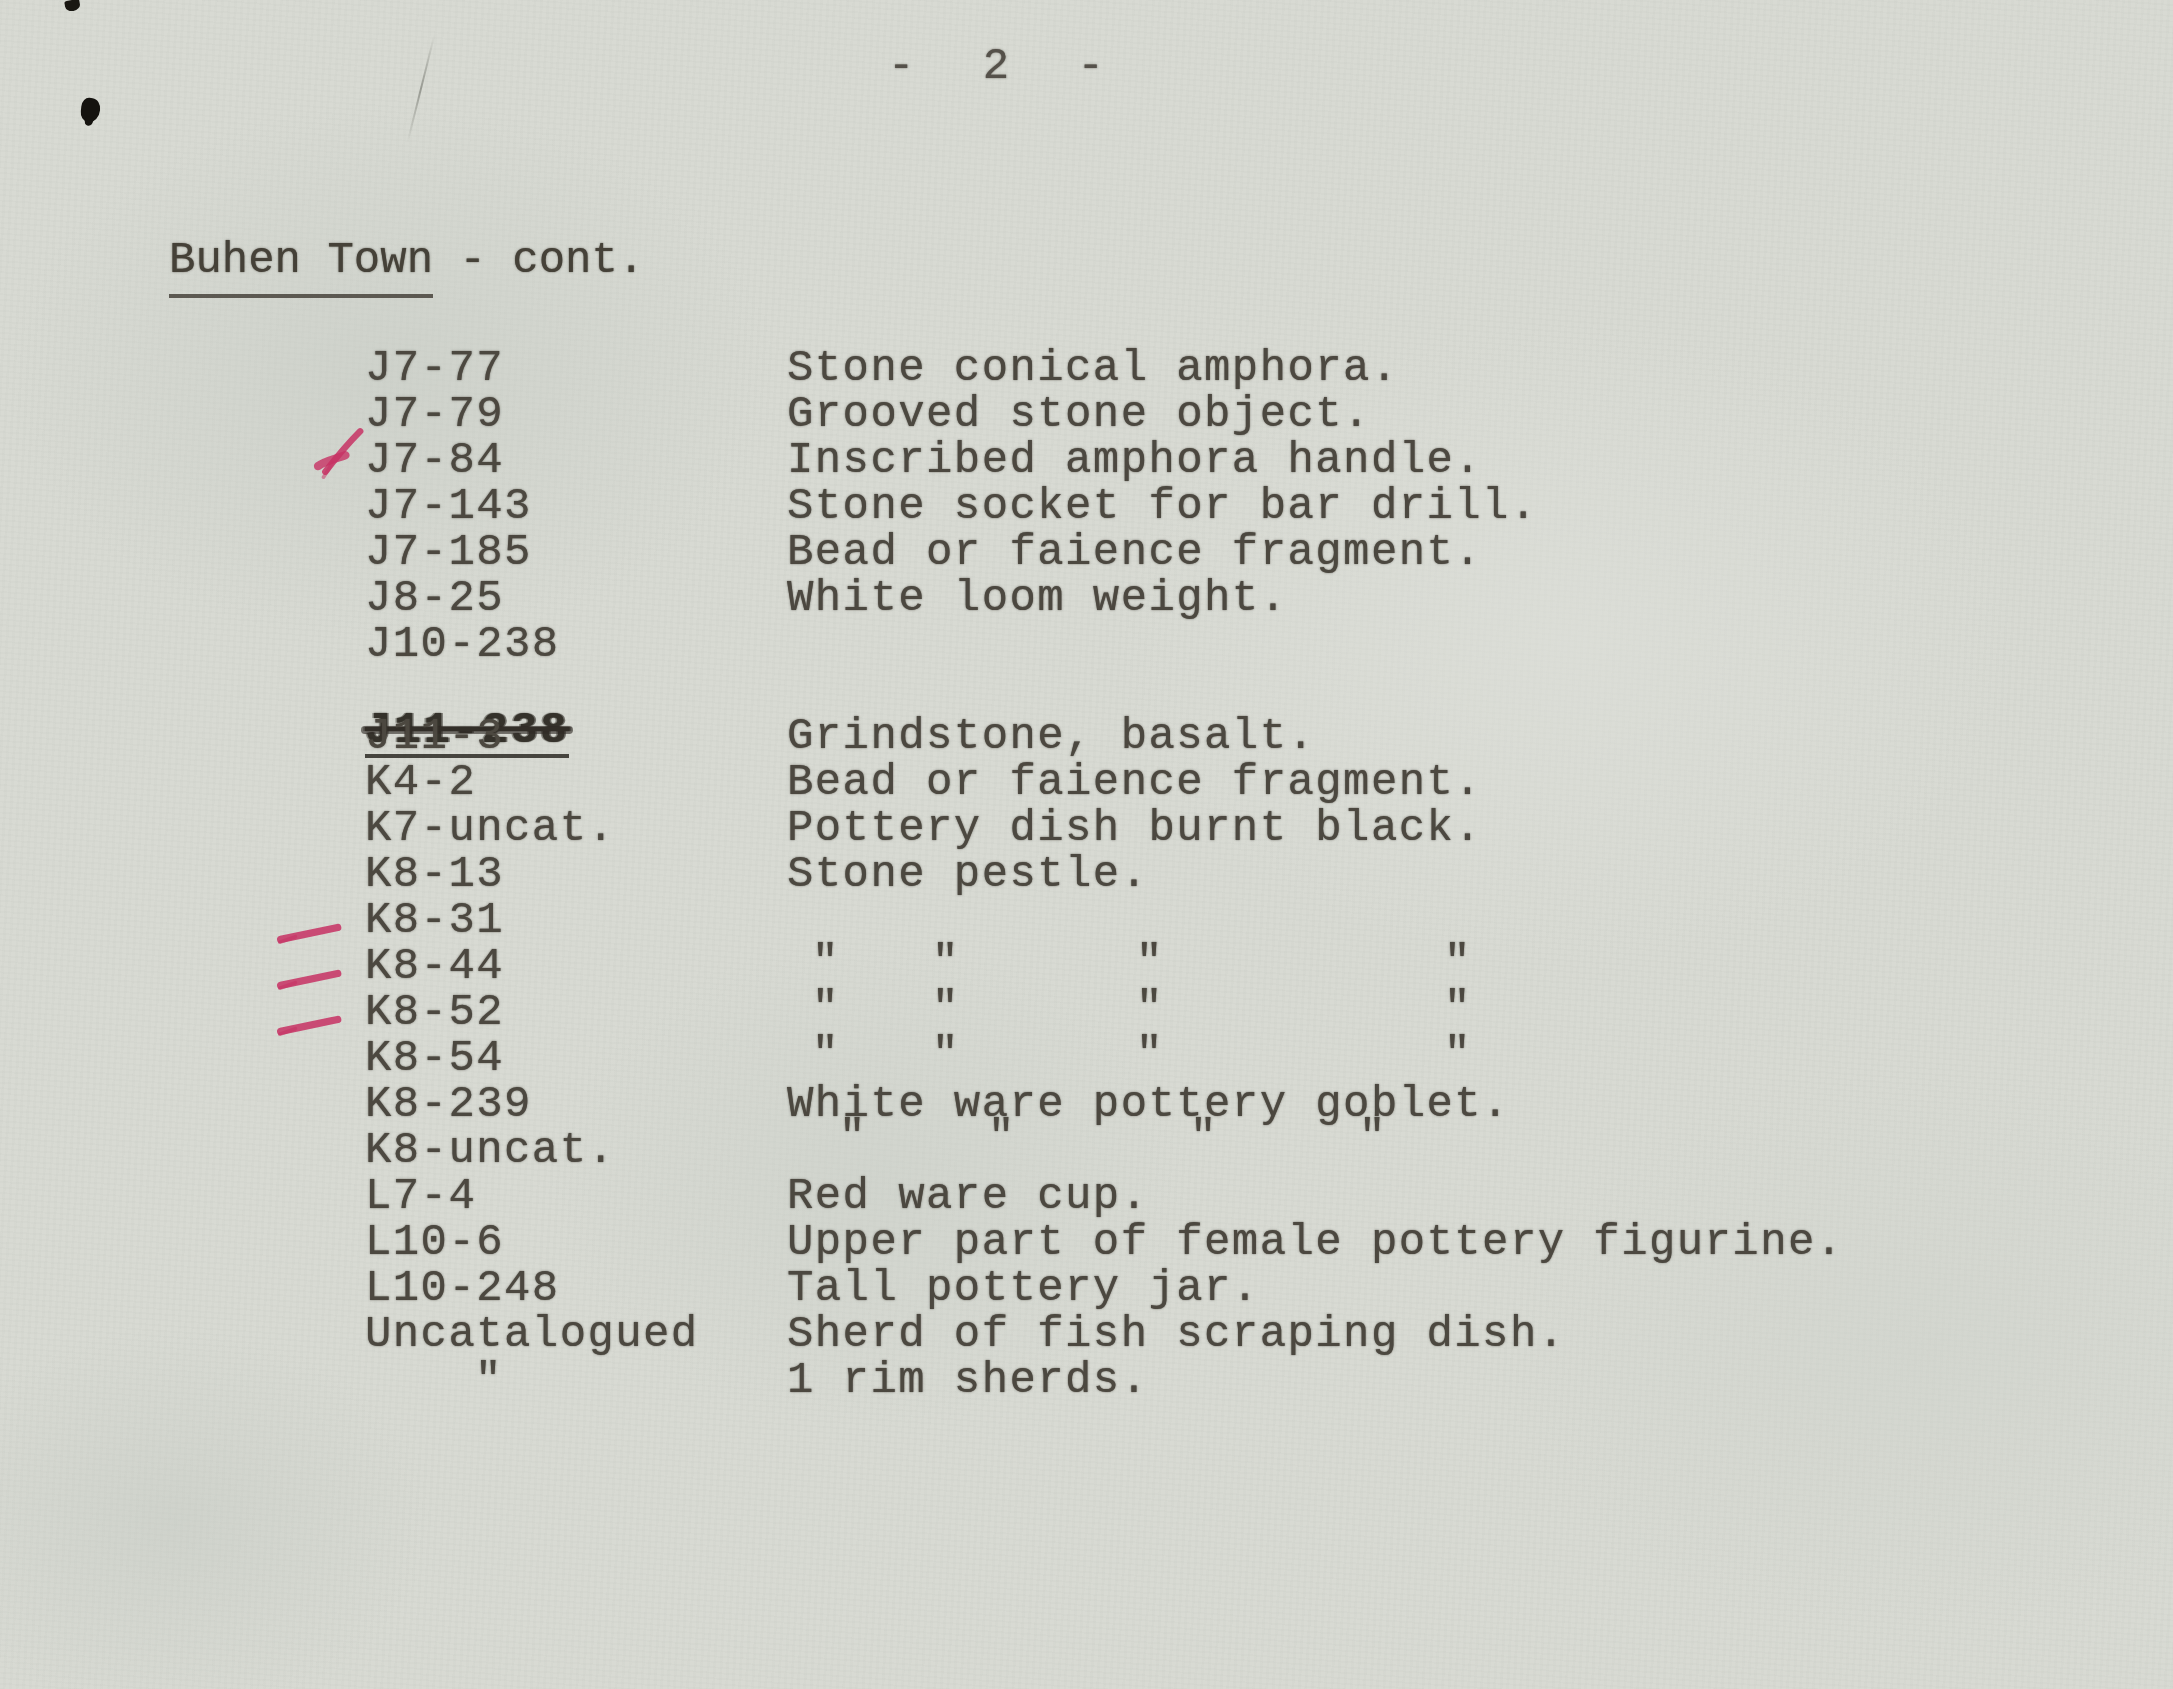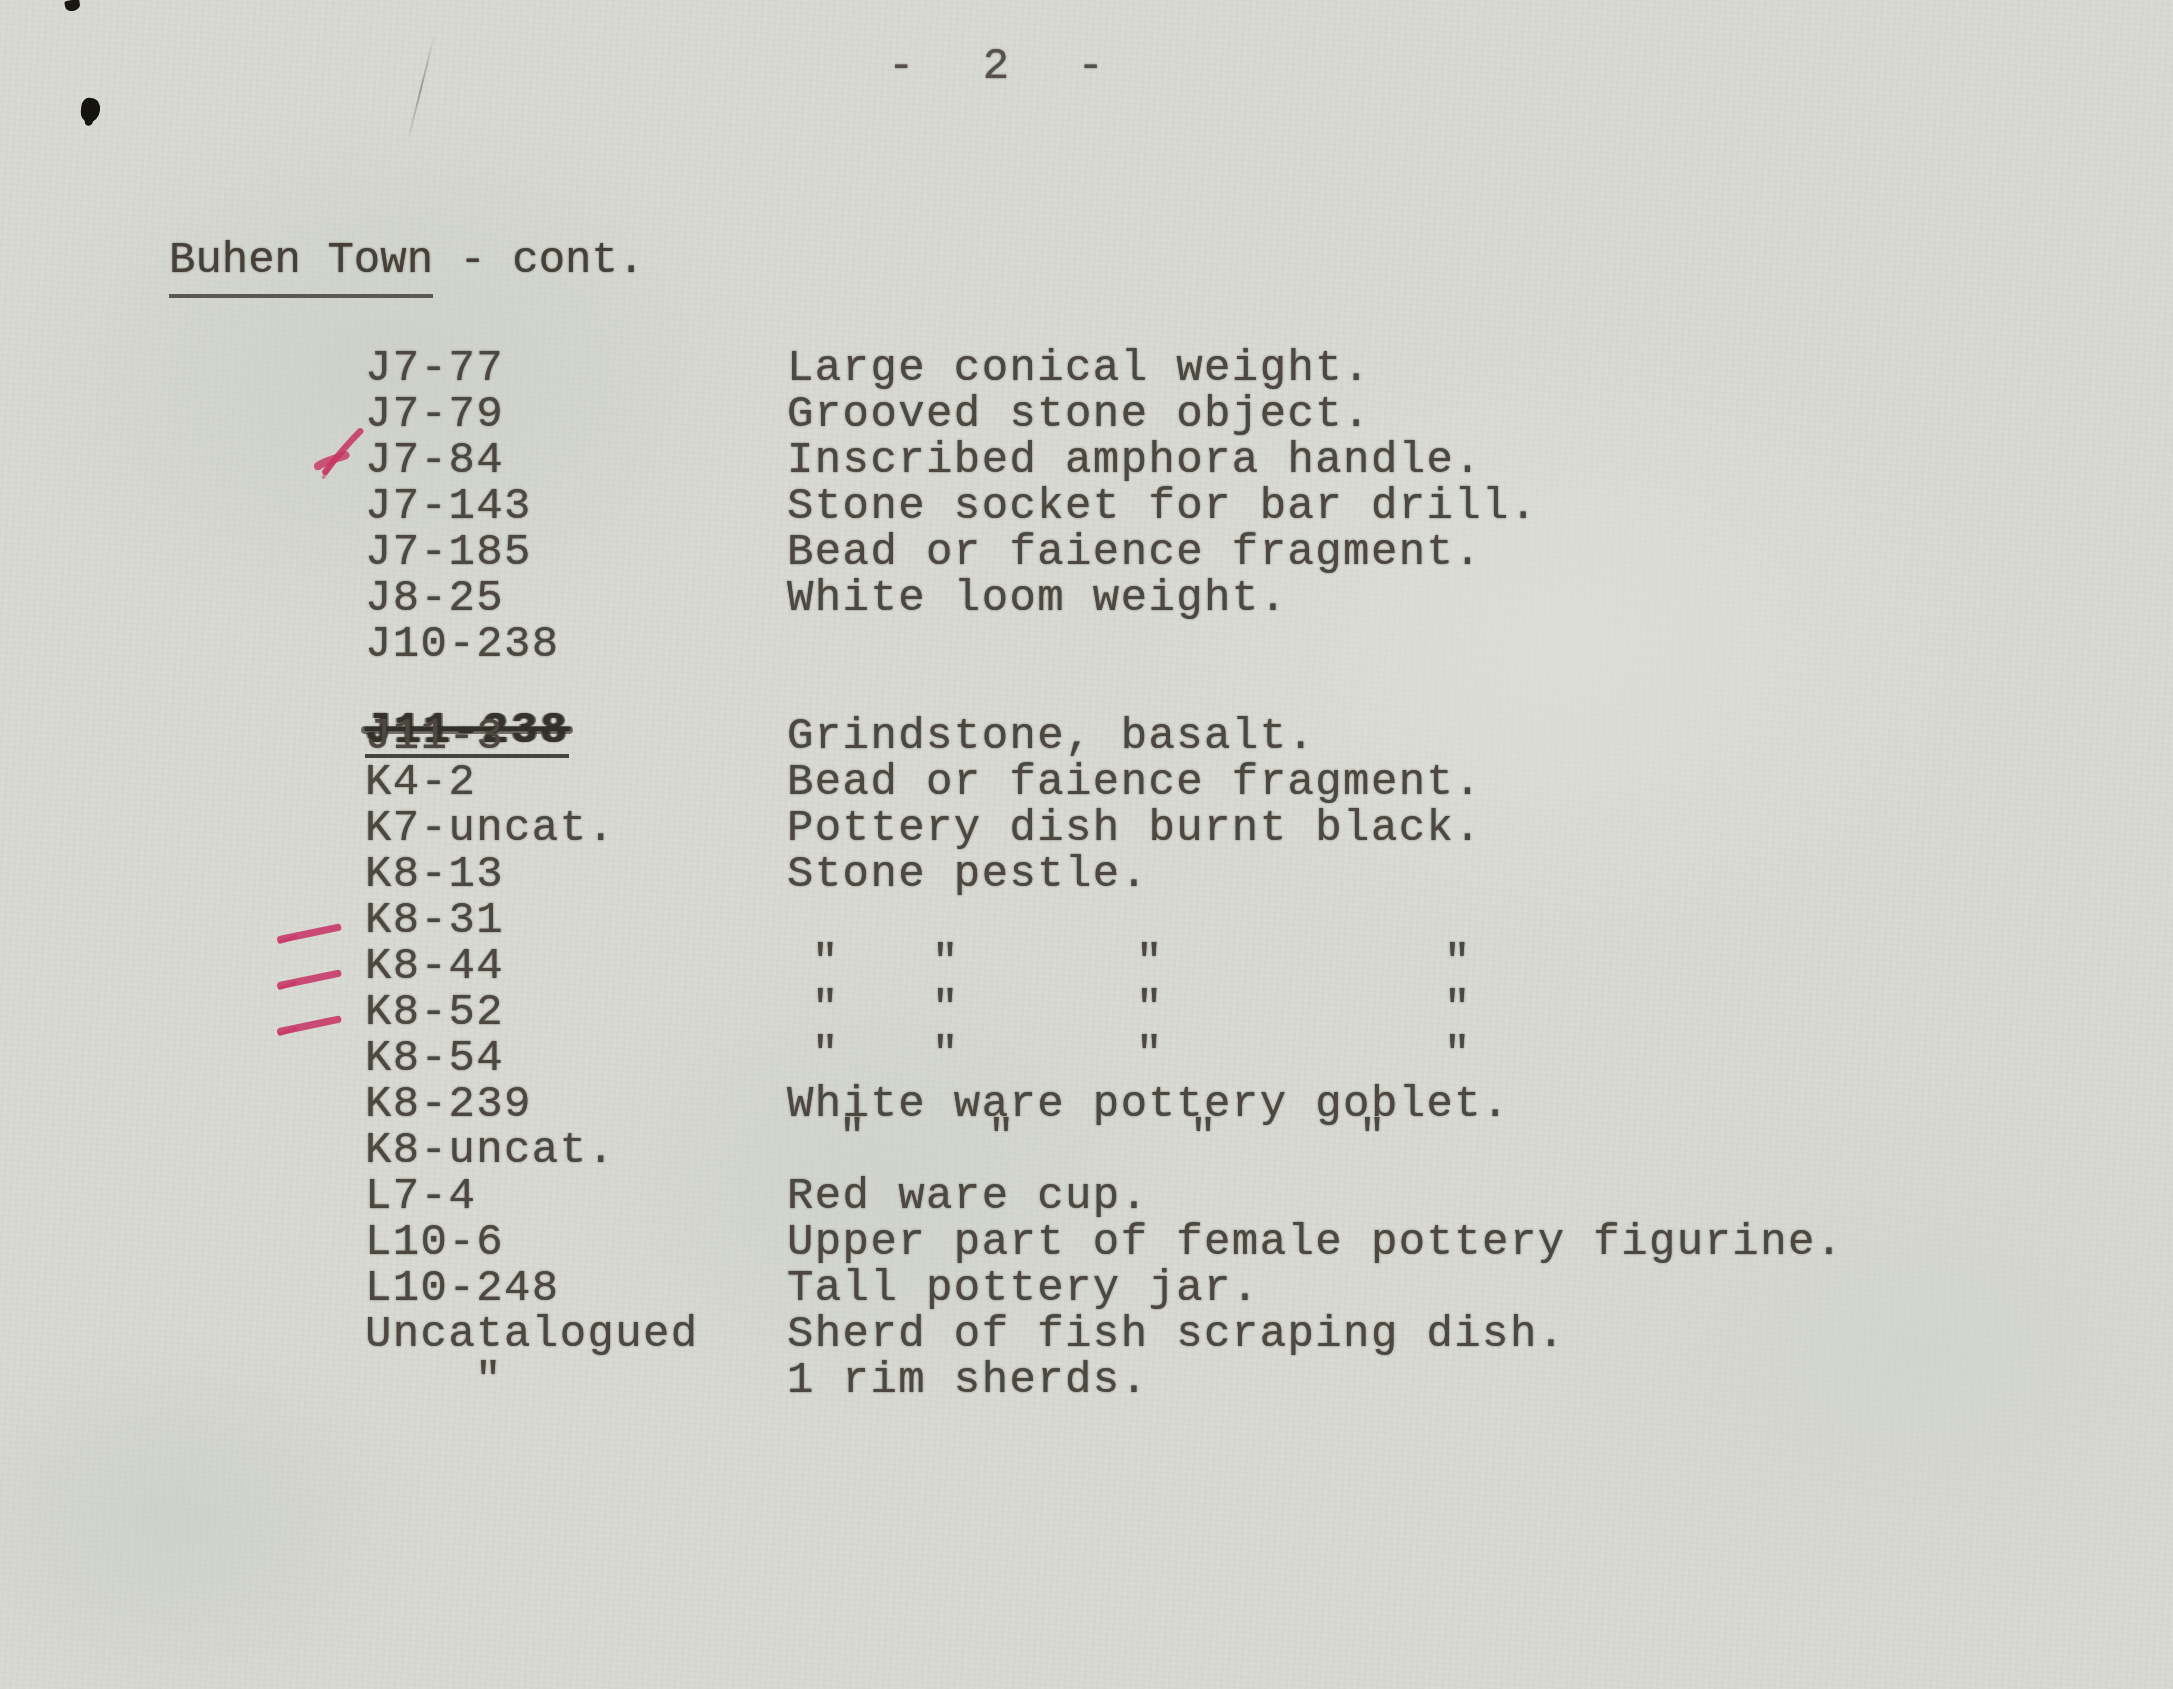--- a/index.html
+++ b/index.html
@@ -74,21 +74,21 @@
   <span class="speck-comma"></span>
   <span class="scratch"></span>
 
   <div class="pagenum ink">- 2 -</div>
 
   <div class="heading ink"><span class="u">Buhen Town</span><span> - cont.</span></div>
 
   <div class="list">
       <div class="row">
       <span class="cat ink">J7-77</span>
-      <span class="desc ink">Large conical weight.</span>
+      <span class="desc ink">Stone conical amphora.</span>
     </div>
       <div class="row">
       <span class="cat ink">J7-79</span>
       <span class="desc ink">Grooved stone object.</span>
     </div>
       <div class="row">
       <span class="cat ink">J7-84</span>
       <span class="desc ink">Inscribed amphora handle.</span>
     <span class="mark-check"><svg width="70" height="66" viewBox="0 0 76 72">
             <path d="M60 8 C48 20 36 34 22 52" stroke="#c73264" stroke-width="7" stroke-linecap="round" fill="none" opacity="0.85"></path>

